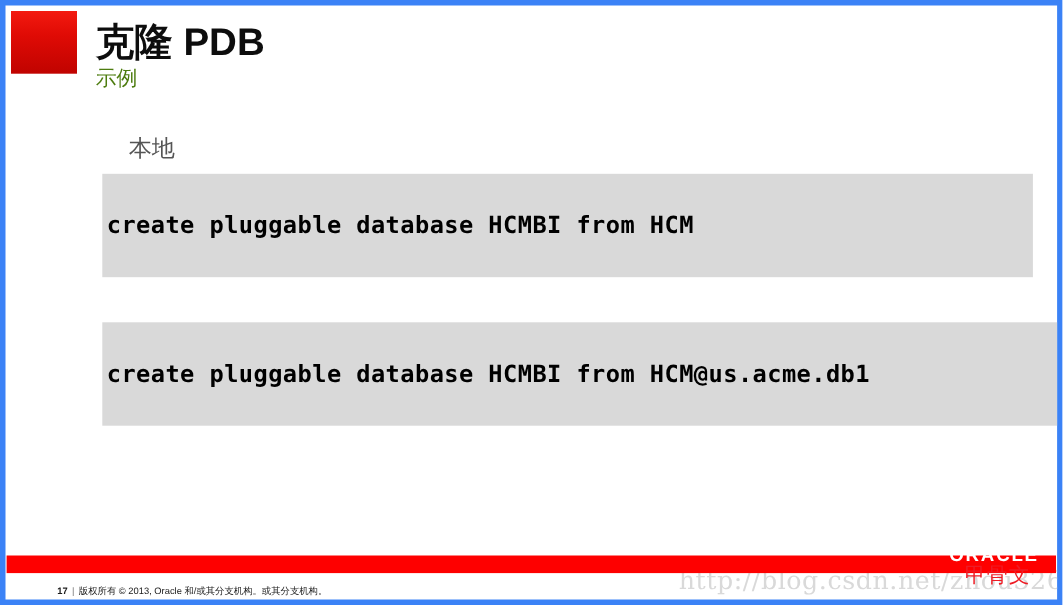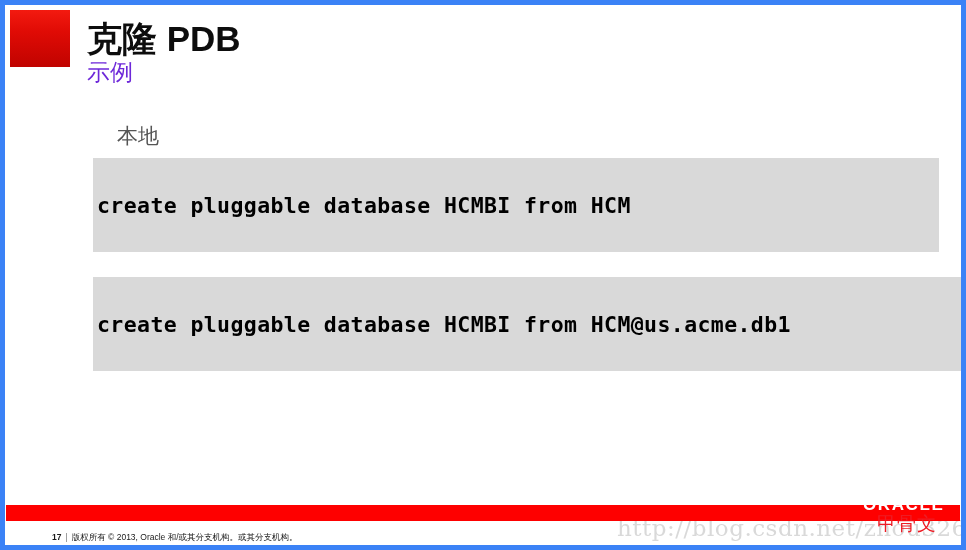--- a/index.html
+++ b/index.html
@@ -38,26 +38,25 @@
   .slide-title {
     font-size: 35px;
     font-weight: bold;
     color: #0d0d0d;
     line-height: 1.12;
     letter-spacing: 0px;
     white-space: nowrap;
   }
   .slide-subtitle {
     margin-top: 3px;
-    font-size: 23px;
+    font-size: 19px;
     font-weight: normal;
-    color: #6d28d9;
+    color: #4d7c0f;
     line-height: 1.15;
     white-space: nowrap;
-    font-family: Liberation Mono, monospace;
   }
 
   
   .section {
     position: absolute;
     left: 88px;
     width: 872px;
   }
   .section-label {
     font-size: 21px;
@@ -89,20 +88,21 @@
     height: 94px;
     padding-left: 4px;
   }
 
   #section-remote { top: 272px; }
   #section-remote .section-label { margin-bottom: 10px; }
   #section-remote .code-box {
     width: 870px;
     height: 94px;
     padding-left: 4px;
+    margin-top: 16px;
   }
 
   
   .watermark {
     position: absolute;
     left: 612px;
     top: 510px;
     font-family: "DejaVu Serif", "Liberation Serif", serif;
     font-size: 23px;
     color: #d9d9d9;

